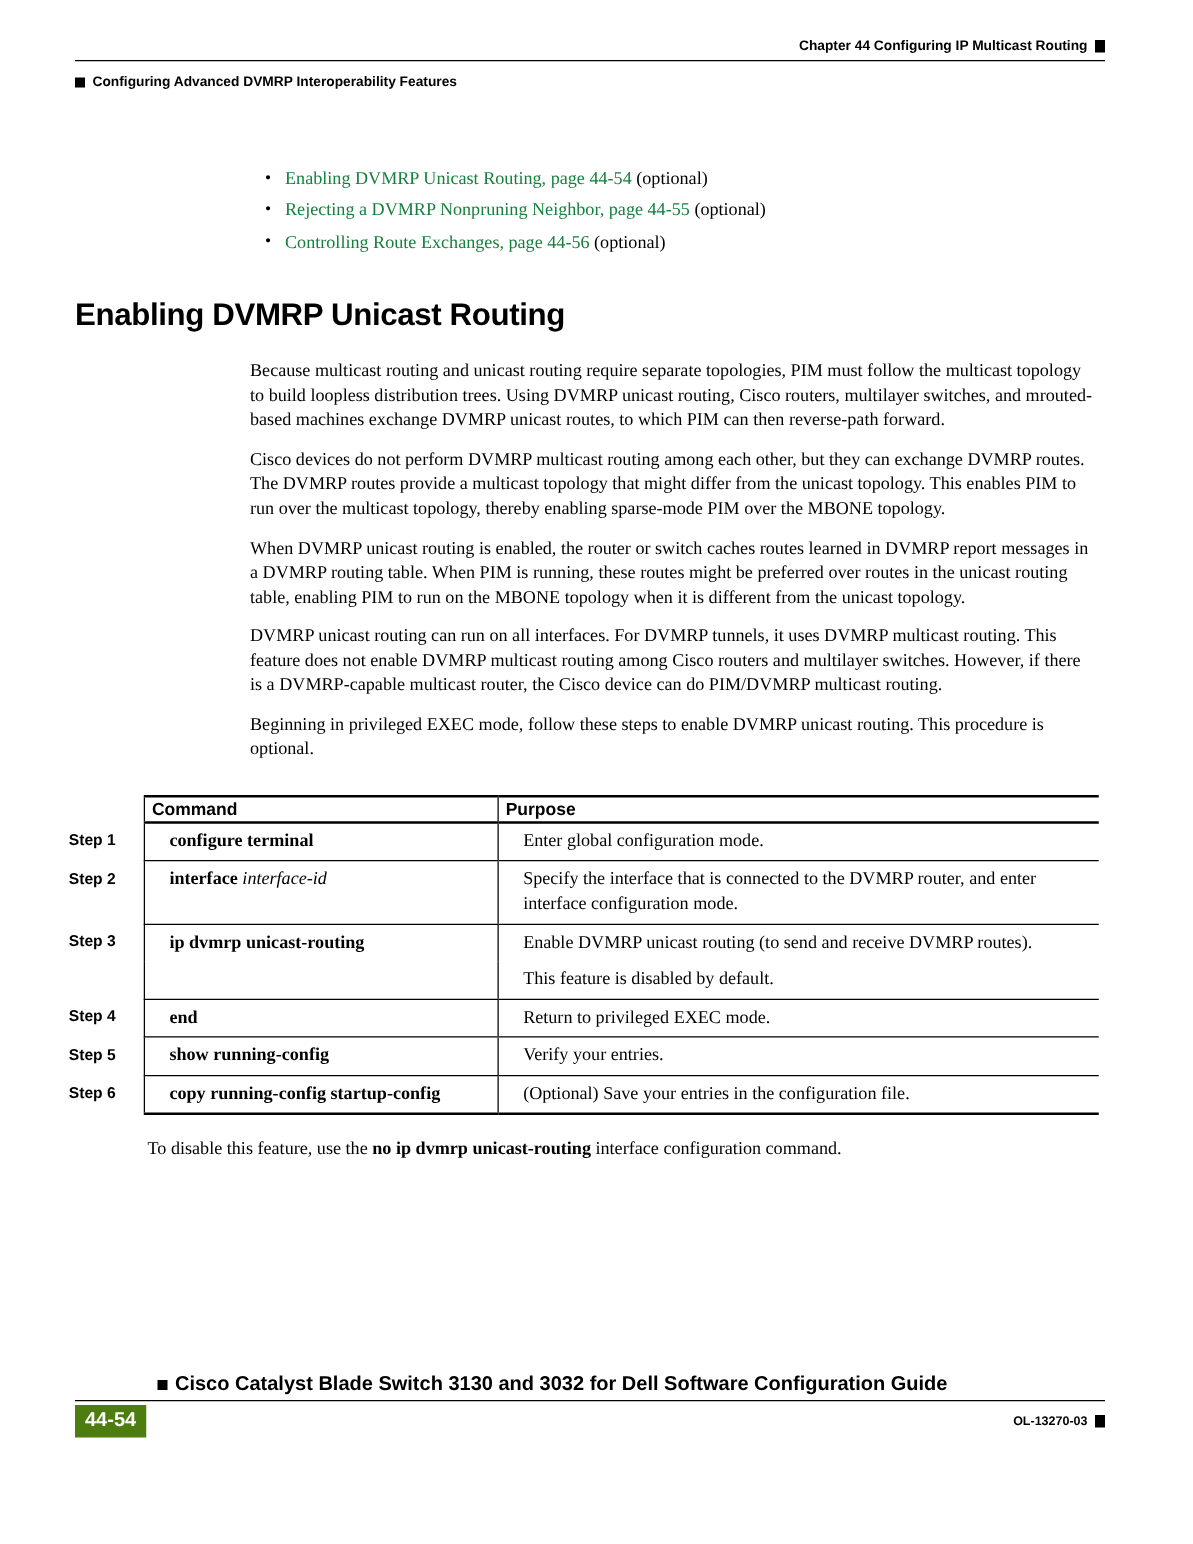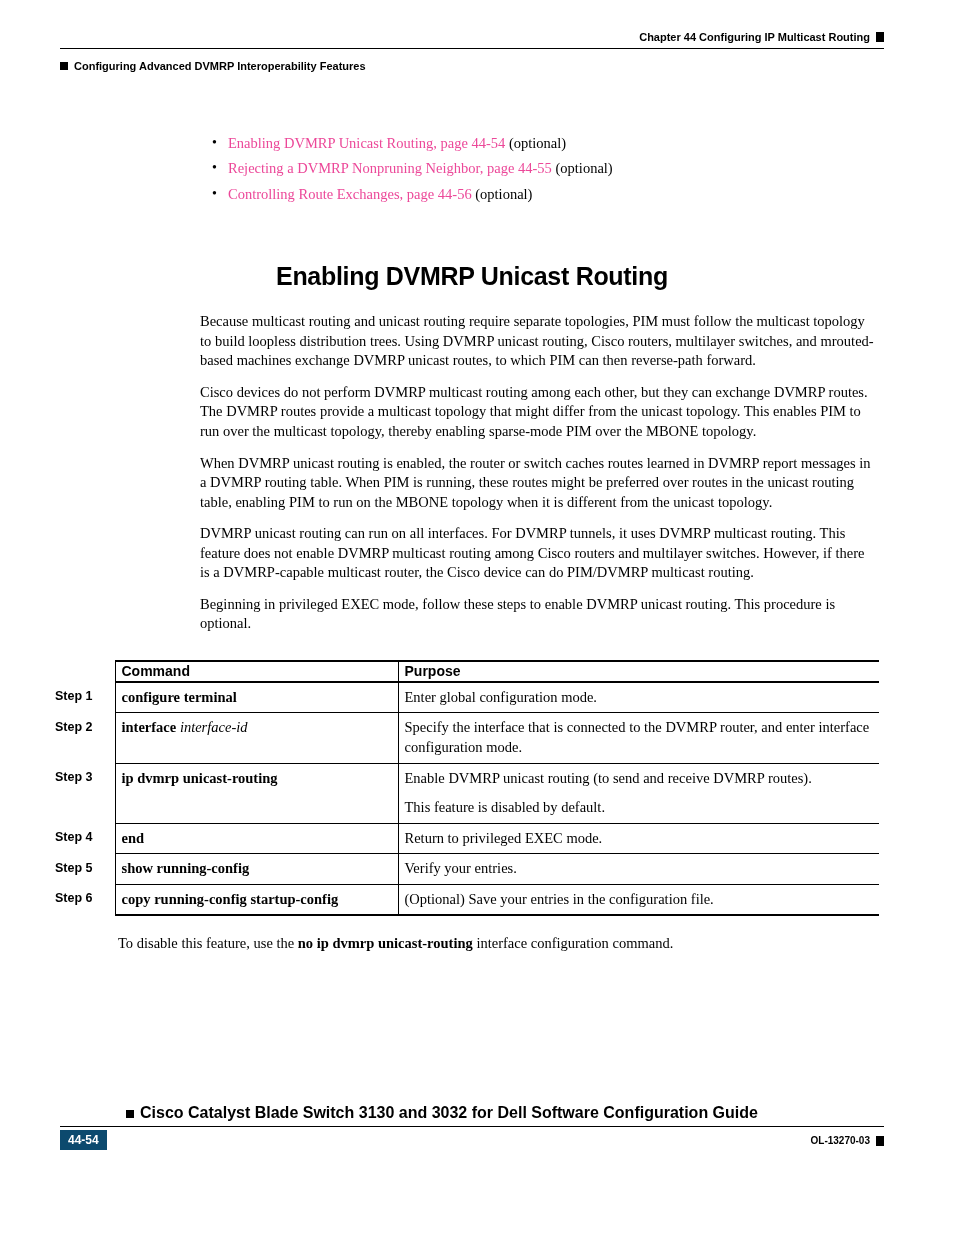--- a/index.html
+++ b/index.html
@@ -62,28 +62,27 @@
     margin: 6px 0;
     padding-left: 18px;
     position: relative;
   }
   .bullet-list li::before {
     content: "•";
     position: absolute;
     left: 2px;
     font-size: 14px;
   }
-  .link { color: #ec4899; }
+  .link { color: #15803d; }
   h2.section-heading {
     font-family: Arial, Helvetica, sans-serif;
     font-weight: bold;
     font-size: 25px;
-    margin: 56px 0 18px 0;
+    margin: 32px 0 18px 0;
     letter-spacing: -0.3px;
-    text-align: center;
   }
   .steps-table {
     width: 100%;
     border-collapse: collapse;
     margin-top: 26px;
     margin-left: -5px;
   }
   .steps-col-step { width: 60px; }
   .steps-col-cmd { width: 283px; }
   .step-label {
@@ -101,21 +100,21 @@
     text-align: left;
     border-left: 1px solid #000;
     padding: 0 6px;
     border-bottom: 2px solid #000;
     border-top: 2px solid #000;
     vertical-align: top;
   }
   .td {
     border-left: 1px solid #000;
     border-bottom: 1px solid #000;
-    padding: 5px 6px;
+    padding: 5px 20px;
     vertical-align: top;
   }
   .cmd-bold { font-weight: bold; }
   .cmd-italic { font-style: italic; }
   .footer {
     position: absolute;
     bottom: 30px;
     left: 60px;
     right: 70px;
   }
@@ -127,25 +126,25 @@
     padding-bottom: 2px;
     padding-left: 66px;
   }
   .footer-row {
     display: flex;
     justify-content: space-between;
     align-items: center;
     margin-top: 3px;
   }
   .page-badge {
-    background: #0c4a6e;
+    background: #4d7c0f;
     color: #fff;
     font-family: Arial, Helvetica, sans-serif;
     font-weight: bold;
-    font-size: 12px;
+    font-size: 16px;
     padding: 2px 8px;
   }
   .footer-sq {
     width: 8px; height: 8px; background: #000;
     display: inline-block; margin-right: 6px; vertical-align: middle;
   }
   .doc-id {
     font-family: Arial, Helvetica, sans-serif;
     font-weight: bold;
     font-size: 10px;

